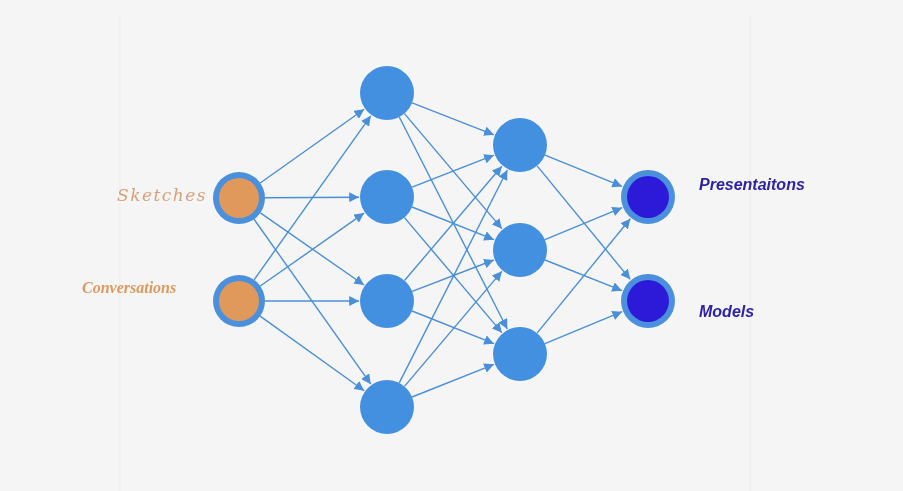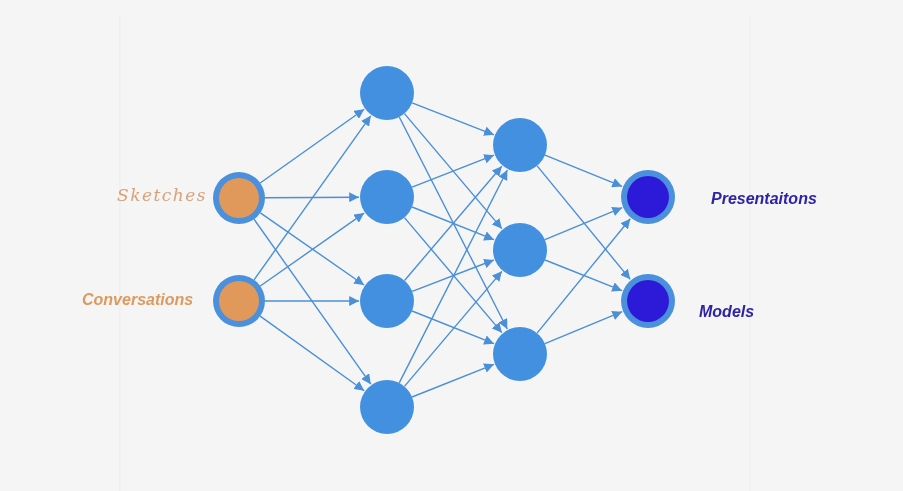--- a/index.html
+++ b/index.html
@@ -133,16 +133,16 @@
           <circle cx="648" cy="197" r="21" fill="#2d1ad8"></circle>
         </g>
         <g>
           <circle cx="648" cy="301" r="27" fill="#4a90dc"></circle>
           <circle cx="648" cy="301" r="21" fill="#2d1ad8"></circle>
         </g>
       </g>
   </svg>
 
   <div class="label input-hand" style="left:117px; top:187px;">Sketches</div>
-  <div class="label input-bold" style="left:82px; top:292px;">Conversations</div>
-  <div class="label output" style="left:699px; top:191px;margin-left:12px;">Presentaitons</div>
+  <div class="label input-bold" style="left:82px; top:280px;font-family:Liberation Serif, serif;">Conversations</div>
+  <div class="label output" style="left:699px; top:177px;">Presentaitons</div>
   <div class="label output" style="left:699px; top:304px;">Models</div>
 </div>
 
 </body></html>

